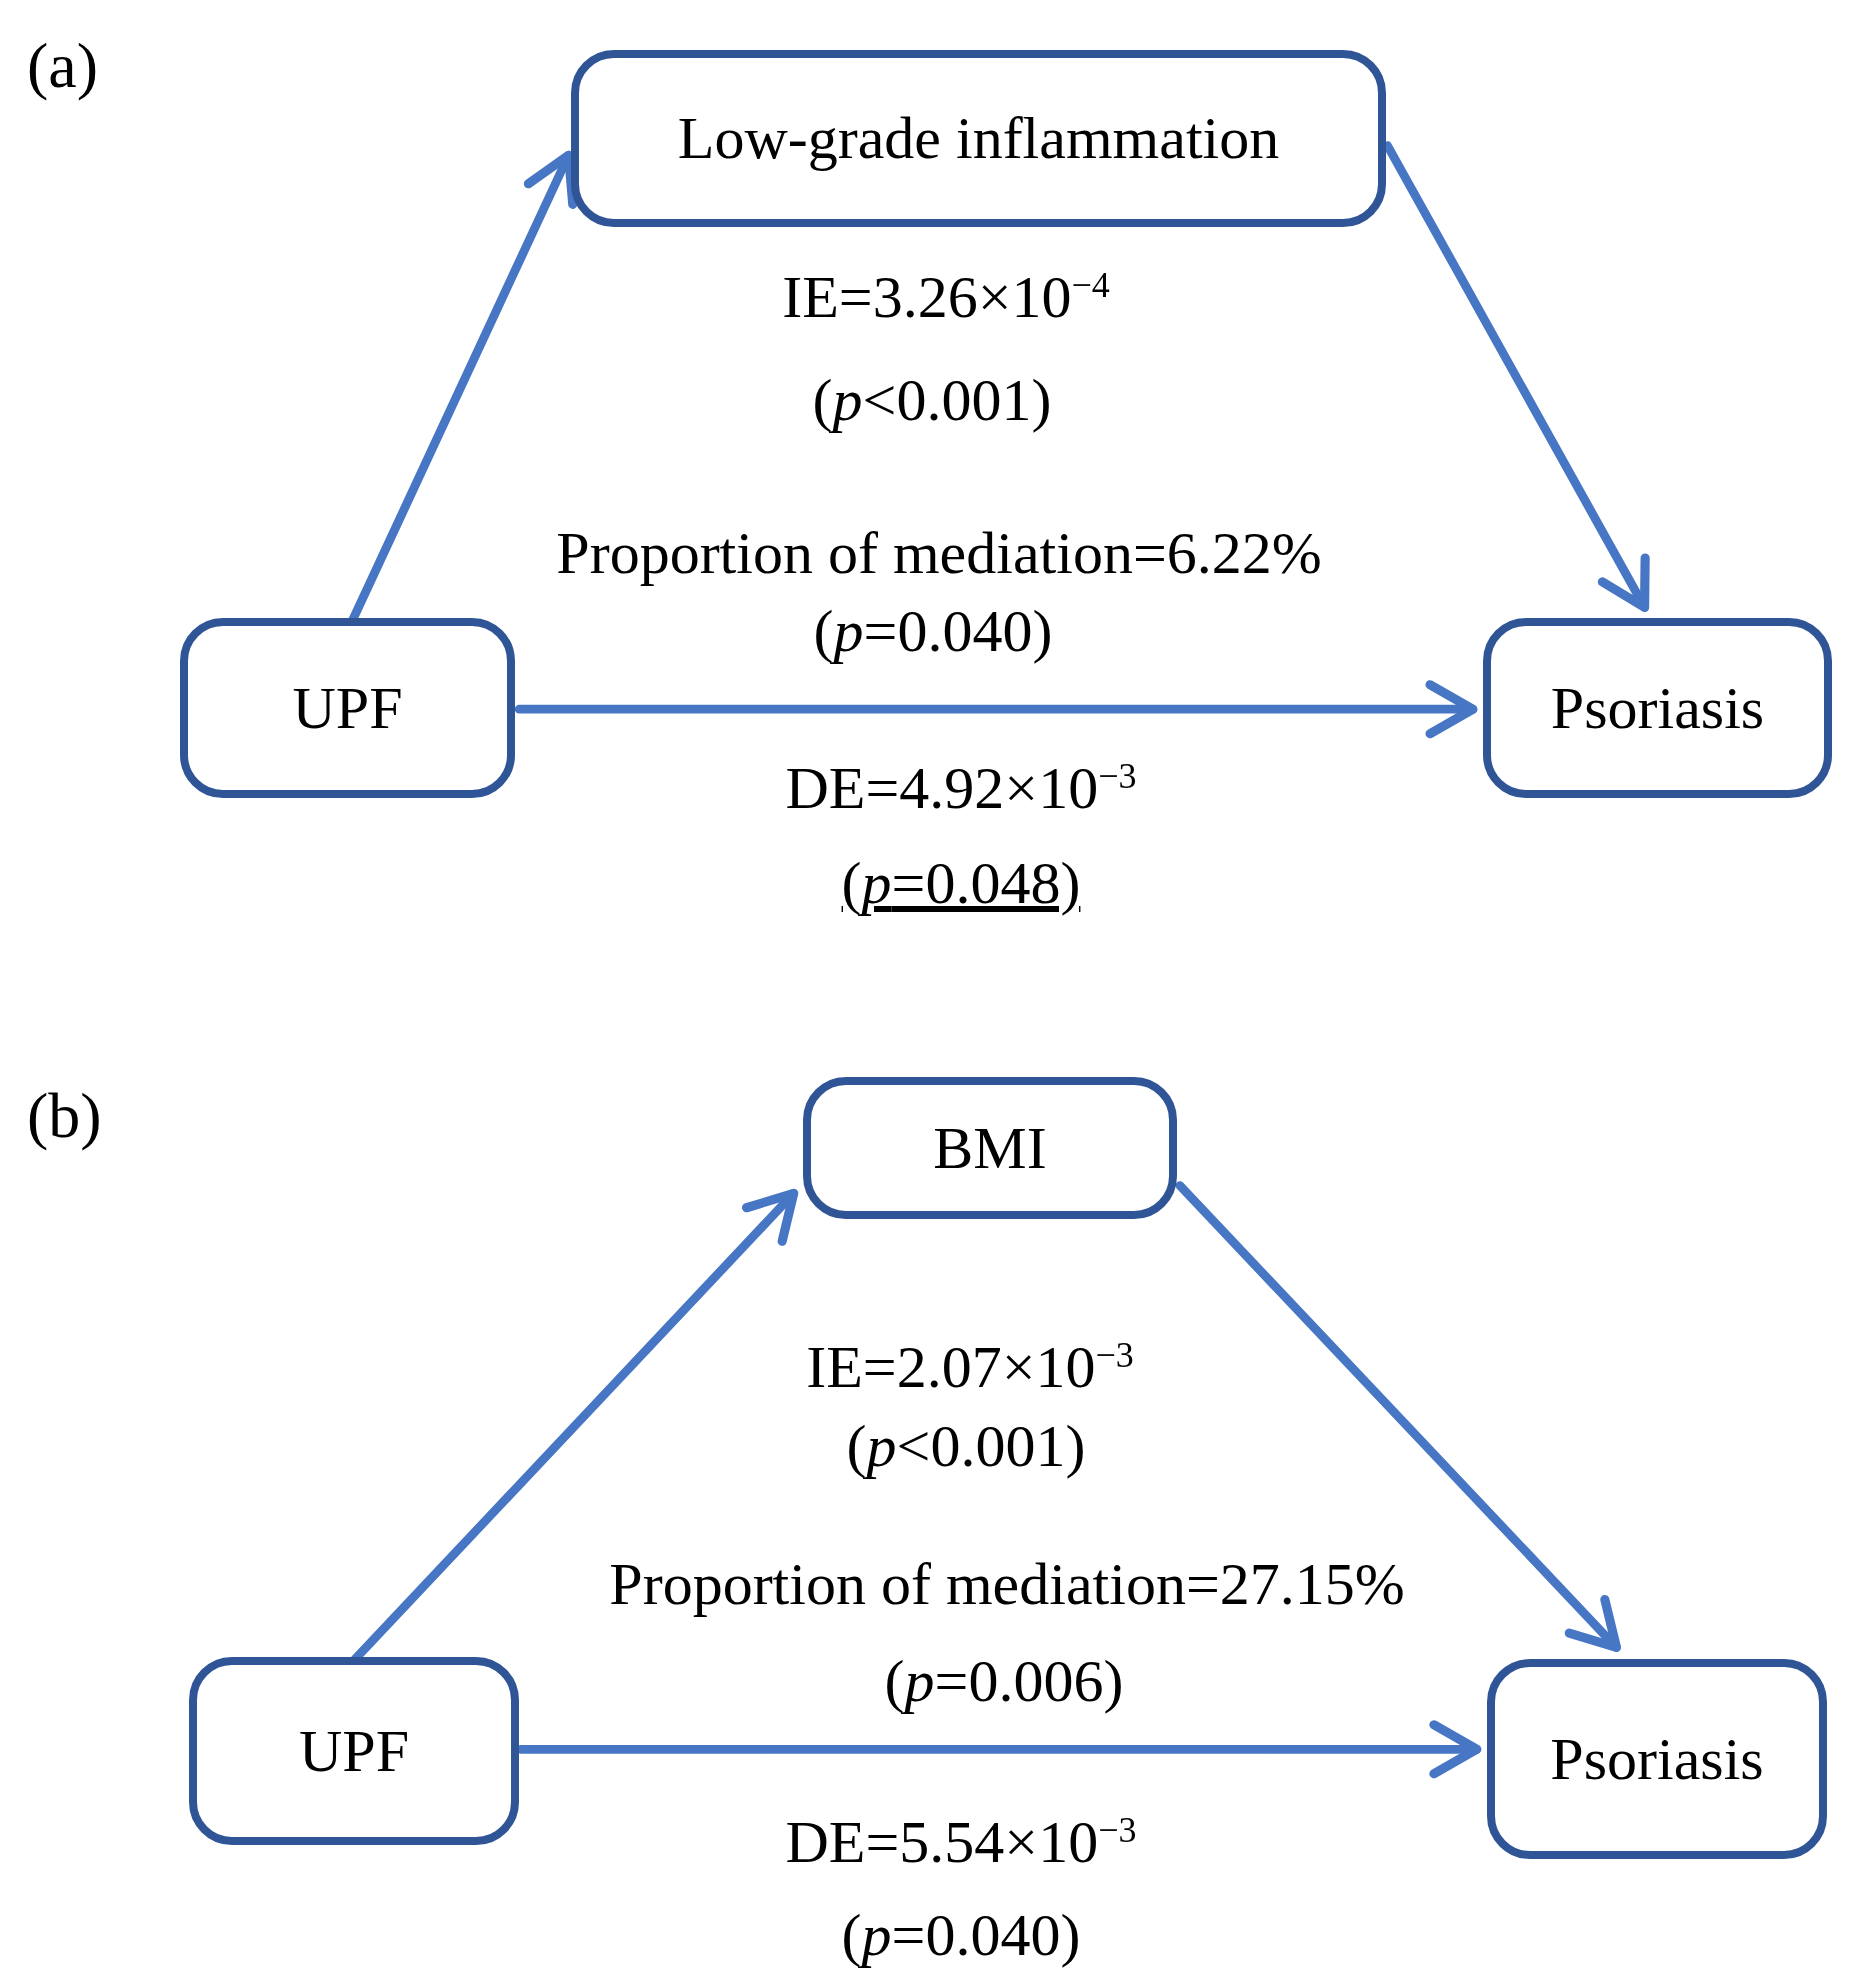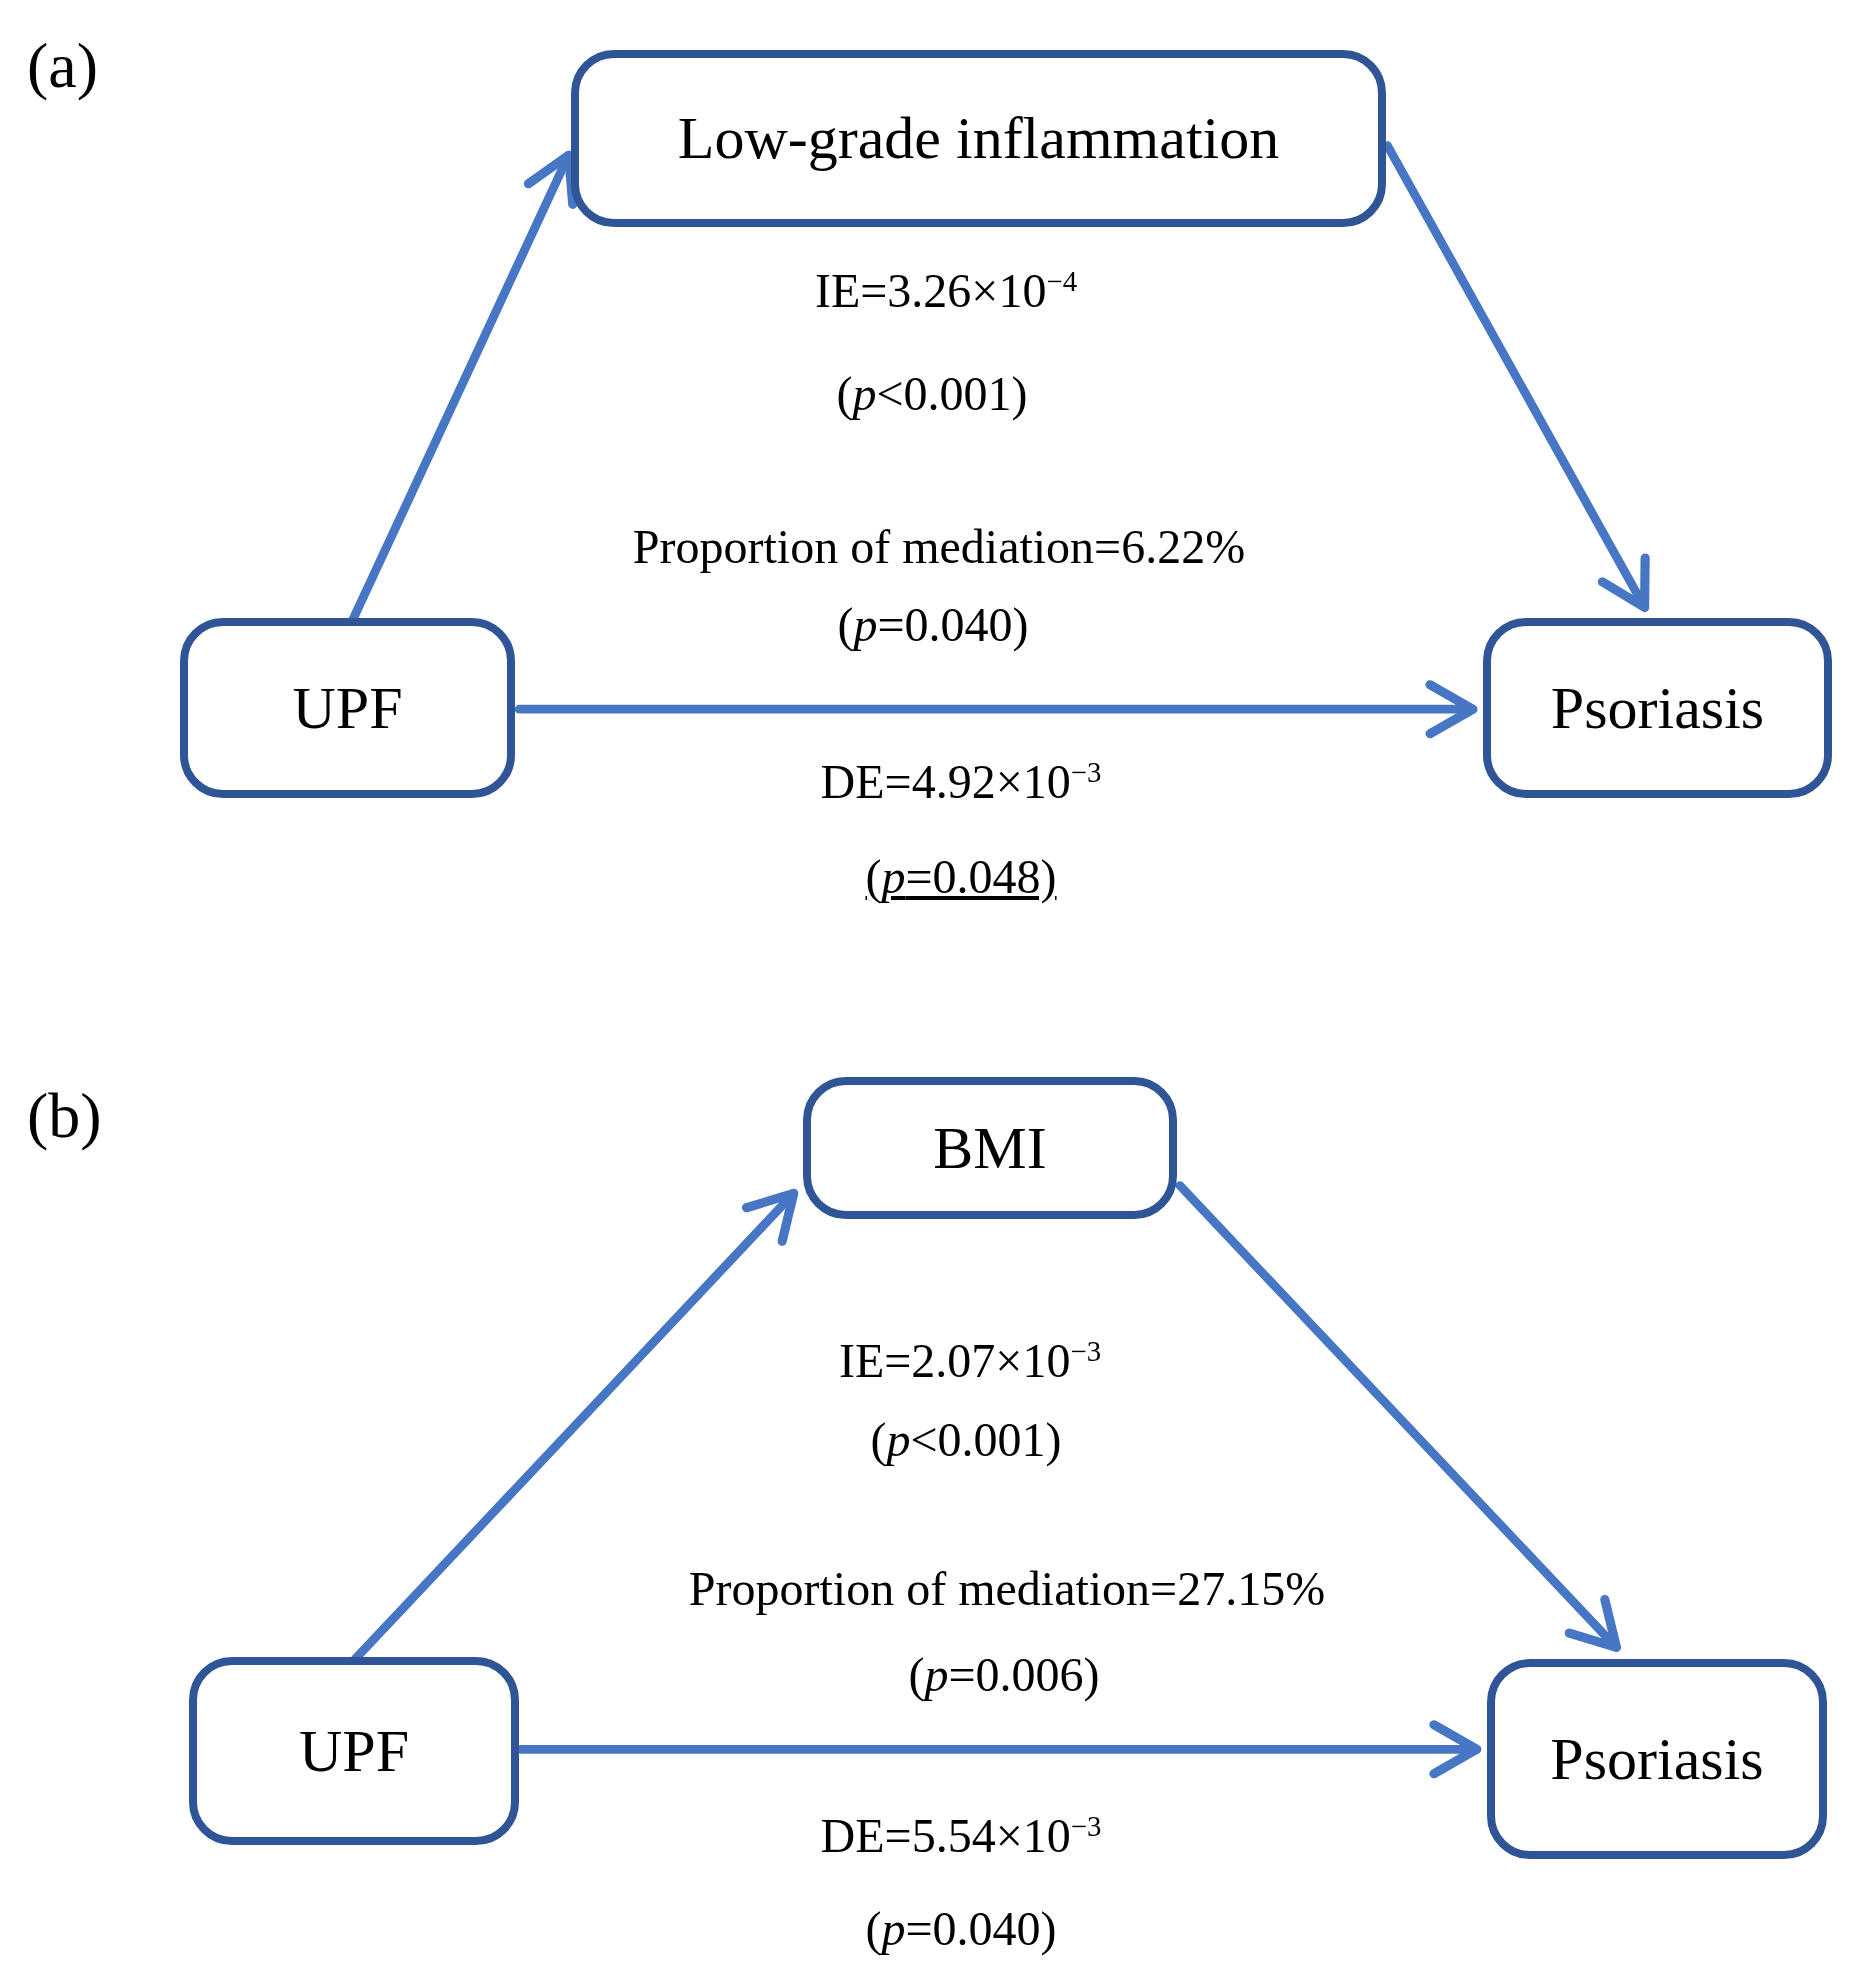--- a/index.html
+++ b/index.html
@@ -32,21 +32,21 @@
   }
   .panel-label{
     position:absolute;
     font-size:64px;
     z-index:2;
   }
   .anno{
     position:absolute;
     transform:translateX(-50%);
     white-space:nowrap;
-    font-size:48px;
+    font-size:60px;
     line-height:1.12;
     z-index:2;
   }
   .anno sup{
     font-size:0.60em;
     vertical-align:baseline;
     position:relative;
     top:-0.55em;
   }
   .anno .pvar{font-style:italic;}
@@ -121,21 +121,21 @@
     <span>Psoriasis</span>
   </div>
 
   <div class="anno" style="left:970px;top:1318px;margin-top:16px;">
     <span>IE=2.07×10</span><sup>−3</sup>
   </div>
   <div class="anno" style="left:966px;top:1413px;">
     <span>(</span><span class="pvar">p</span><span>&lt;0.001)</span>
   </div>
 
-  <div class="anno" style="left:1007px;top:1551px;margin-top:11px;">
+  <div class="anno" style="left:1007px;top:1551px;">
     <span>Proportion of mediation=27.15%</span>
   </div>
   <div class="anno" style="left:1004px;top:1648px;">
     <span>(</span><span class="pvar">p</span><span>=0.006)</span>
   </div>
 
   <div class="anno" style="left:961px;top:1809px;">
     <span>DE=5.54×10</span><sup>−3</sup>
   </div>
   <div class="anno" style="left:961px;top:1902px;">

